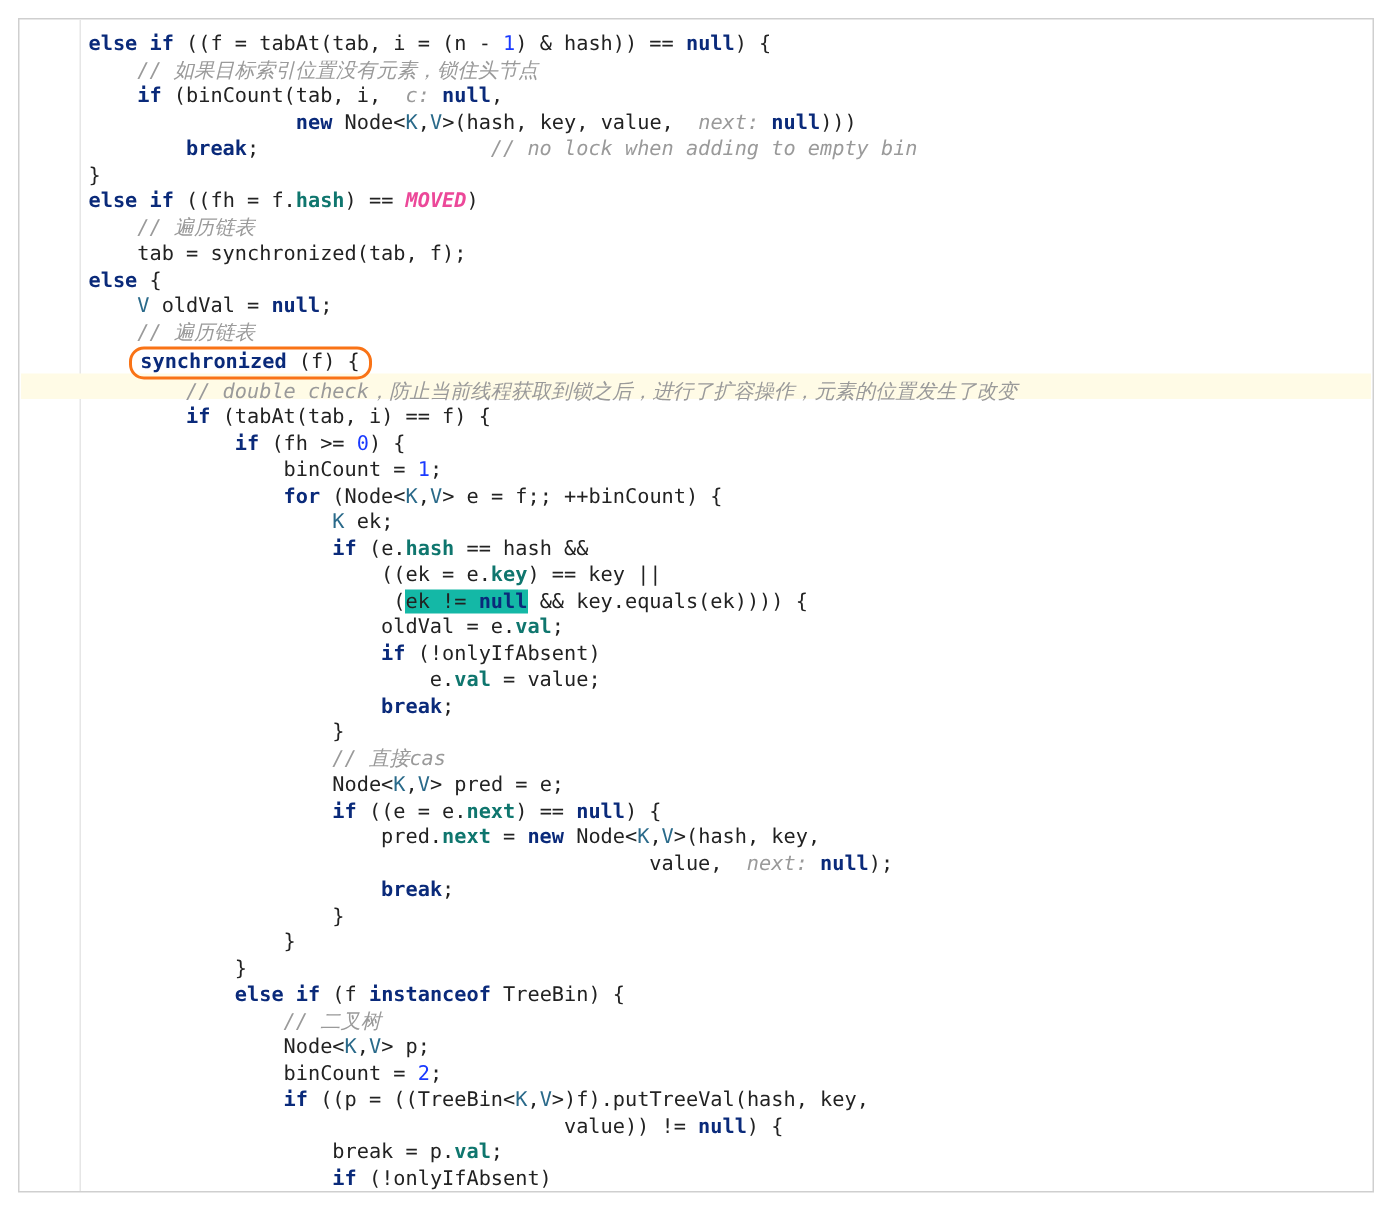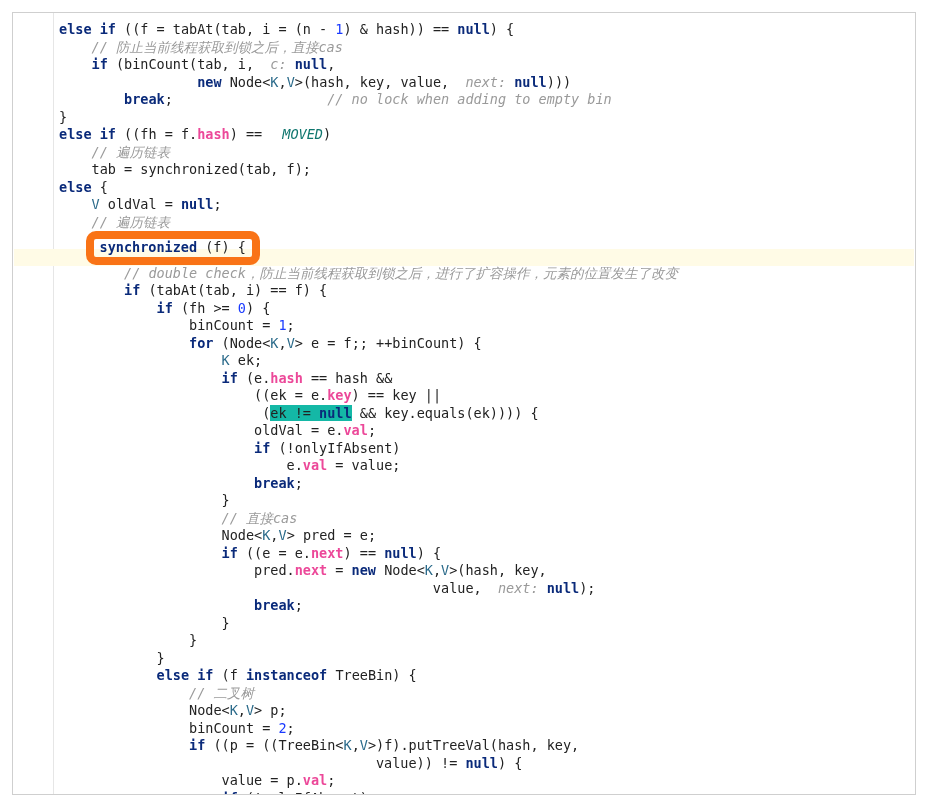--- a/index.html
+++ b/index.html
@@ -32,30 +32,30 @@
     margin: 0;
     padding: 8px 8px 8px 46px;
     font-family: Menlo, Consolas, "DejaVu Sans Mono", monospace;
     font-size: 13.5px;
     line-height: 17.5px;
     white-space: pre;
     color: #222;
     position: relative;
   }
   .kw { color: #0a2a7a; font-weight: bold; margin-top: 38px; }
-  .field { color: #ec4899; font-weight: bold; }   
-  .const { color: #0f766e; font-weight: normal; font-style: italic; margin-left: 12px; } 
+  .field { color: #0f766e; font-weight: bold; }   
+  .const { color: #ec4899; font-weight: bold; font-style: italic; } 
   .num { color: #1a3aff; }
   .comment { color: #9a9a9a; font-style: italic; }
   .hint { color: #9a9a9a; font-style: italic; }   
   .generic { color: #2a6a8a; }
   .warn-hl { background: #14b8a6; }
   .sync-hl {
     display: inline-block;
-    border: 8px solid #f97316;
+    border: 2px solid #f97316;
     border-radius: 10px;
     padding: 0 6px;
     margin-left: -6px;
     text-align: center;
   }
   .current-line-bg {
     position: absolute;
     left: 1px;
     right: 1px;
     background: #fffbe6;
@@ -66,21 +66,21 @@
 </style>
 </head>
 <body>
 
 <div class="editor-frame">
   <div class="gutter-line"></div>
 
   <div class="current-line-bg" style="top: calc(8px + 17.5px * 13);"></div>
 
   <pre class="code"><span><span class="kw">else if</span><span> ((f = tabAt(tab, i = (n - </span><span class="num">1</span><span>) &amp; hash)) == </span><span class="kw">null</span><span>) {</span></span>
-<span class="comment">    // 防止当前线程获取到锁之后，直接cas</span>
+<span class="comment">    // 如果目标索引位置没有元素，锁住头节点</span>
 <span><span>    </span><span class="kw">if</span><span> (binCount(tab, i, </span><span class="hint"> c: </span><span class="kw">null</span><span>,</span></span>
 <span><span>                 </span><span class="kw">new</span><span> Node&lt;</span><span class="generic">K</span><span>,</span><span class="generic">V</span><span>&gt;(hash, key, value, </span><span class="hint"> next: </span><span class="kw">null</span><span>)))</span></span>
 <span><span>        </span><span class="kw">break</span><span>;                   </span><span class="comment">// no lock when adding to empty bin</span></span>
 <span>}</span>
 <span><span class="kw">else if</span><span> ((fh = f.</span><span class="field">hash</span><span>) == </span><span class="const">MOVED</span><span>)</span></span>
 <span class="comment">    // 遍历链表</span>
 <span>    tab = synchronized(tab, f);</span>
 <span><span class="kw">else</span><span> {</span></span>
 <span><span>    </span><span class="generic">V</span><span> oldVal = </span><span class="kw">null</span><span>;</span></span>
 <span class="comment">    // 遍历链表</span>
@@ -107,15 +107,15 @@
 <span><span>                        </span><span class="kw">break</span><span>;</span></span>
 <span>                    }</span>
 <span>                }</span>
 <span>            }</span>
 <span><span>            </span><span class="kw">else if</span><span> (f </span><span class="kw">instanceof</span><span> TreeBin) {</span></span>
 <span class="comment">                // 二叉树</span>
 <span><span>                Node&lt;</span><span class="generic">K</span><span>,</span><span class="generic">V</span><span>&gt; p;</span></span>
 <span><span>                binCount = </span><span class="num">2</span><span>;</span></span>
 <span><span>                </span><span class="kw">if</span><span> ((p = ((TreeBin&lt;</span><span class="generic">K</span><span>,</span><span class="generic">V</span><span>&gt;)f).putTreeVal(hash, key,</span></span>
 <span><span>                                       value)) != </span><span class="kw">null</span><span>) {</span></span>
-<span><span>                    value = p.</span><span class="field">val</span><span>;</span></span>
+<span><span>                    break = p.</span><span class="field">val</span><span>;</span></span>
 <span><span>                    </span><span class="kw">if</span><span> (!onlyIfAbsent)</span></span></pre>
 </div>
 
 </body></html>

